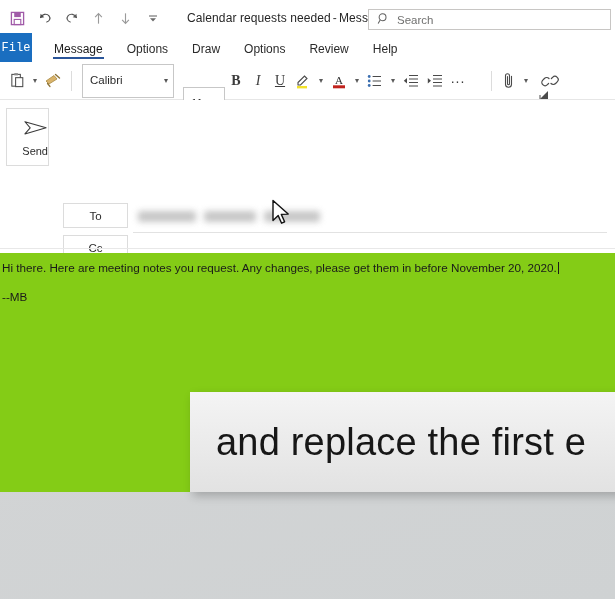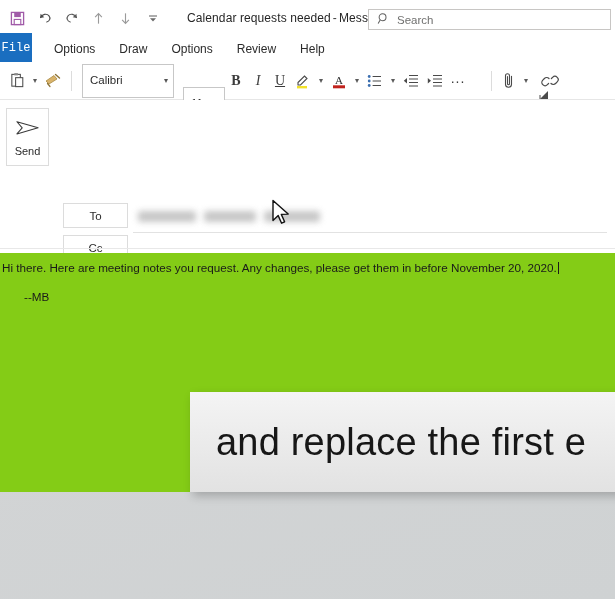--- a/index.html
+++ b/index.html
@@ -145,21 +145,21 @@
     background: #ffffff;
     padding: 8px 0 0 0;
     height: 97px;
   }
   .send-btn {
     position: absolute; left: 6px; top: 8px;
     width: 43px; height: 58px;
     border: 1px solid #dcdcdc;
     background: #fff;
     display: flex; flex-direction: column;
-    align-items: center; justify-content: center;
+    align-items: flex-end; justify-content: center;
     gap: 3px;
   }
   .send-btn .lbl { font-size: 11px; color: #2b2b2b; }
 
   .field-btn {
     position: absolute; left: 63px;
     width: 65px; height: 25px;
     border: 1px solid #dcdcdc;
     background: #fff;
     display: flex; align-items: center; justify-content: center;
@@ -221,21 +221,21 @@
     position: absolute; left: 0; top: 253px; right: 0; bottom: 0;
     padding: 7px 8px 0 2px;
     background: #84cc16;
   }
   .bline {
     font-size: 11.7px;
     color: #1a1a1a;
     line-height: 15px;
     white-space: nowrap;
   }
-  .bline.sig { margin-top: 14px; margin-left: 22px; }
+  .bline.sig { margin-top: 14px; }
   .caret-bar {
     display: inline-block;
     width: 1px; height: 12px;
     background: #1a1a1a;
     vertical-align: -2px;
     margin-left: 1px;
   }
 
   
   #cursor {
@@ -326,20 +326,21 @@
             <path d="M3.4 8.6 L1.4 12" stroke="#5f5f5f" stroke-width="1.1" stroke-linecap="round"></path>
           </svg>
         </span>
         <span class="ph">Search</span>
       </div>
     </div>
 
     <div class="tabstrip">
       <div class="file-tab">File</div>
       <div class="tabs">
+        <div class="tab active">Message</div>
         <div class="tab">Options</div>
         <div class="tab">Draw</div>
         <div class="tab">Options</div>
         <div class="tab">Review</div>
         <div class="tab">Help</div>
       </div>
     </div>
 
     <div class="ribbon">
 

